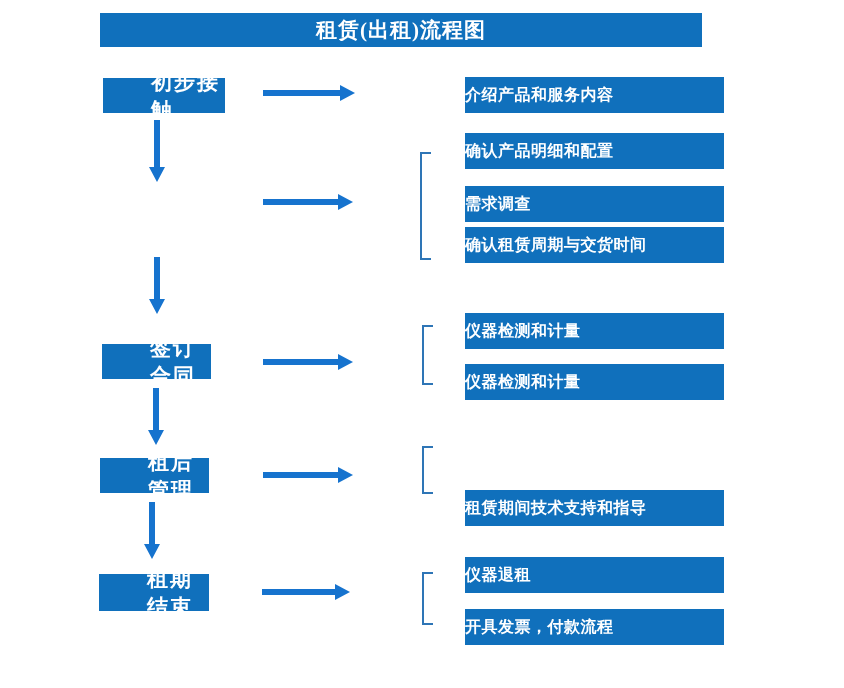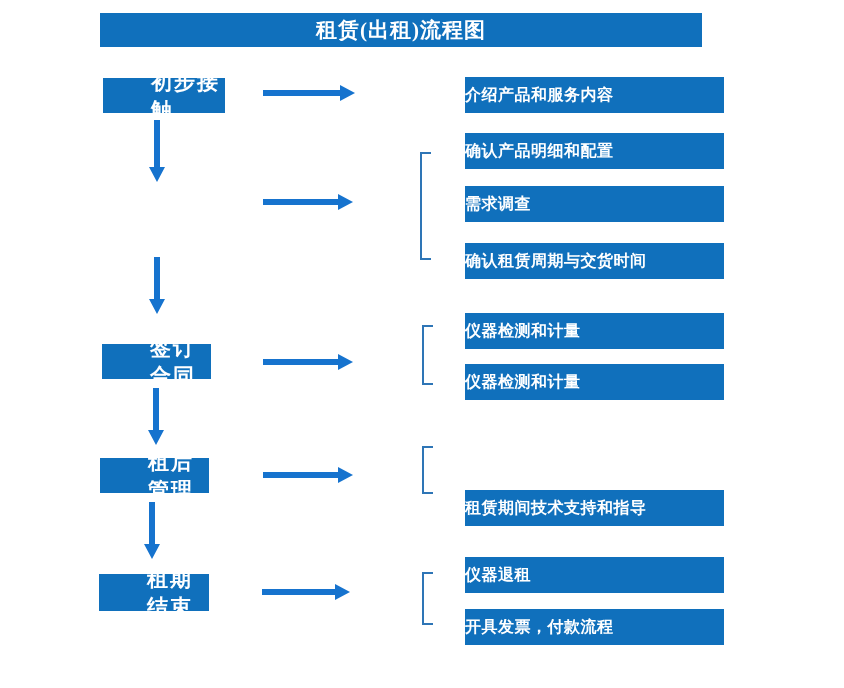--- a/index.html
+++ b/index.html
@@ -88,21 +88,21 @@
 
   <div class="box out" style="top:77px">
     <span>介绍产品和服务内容</span>
   </div>
   <div class="box out" style="top:133px">
     <span>确认产品明细和配置</span>
   </div>
   <div class="box out" style="top:186px">
     <span>需求调查</span>
   </div>
-  <div class="box out" style="top:243px">
+  <div class="box out" style="top:227px">
     <span>确认租赁周期与交货时间</span>
   </div>
   <div class="box out" style="top:313px">
     <span>仪器检测和计量</span>
   </div>
   <div class="box out" style="top:364px">
     <span>仪器检测和计量</span>
   </div>
   <div class="box out" style="top:490px">
     <span>租赁期间技术支持和指导</span>

